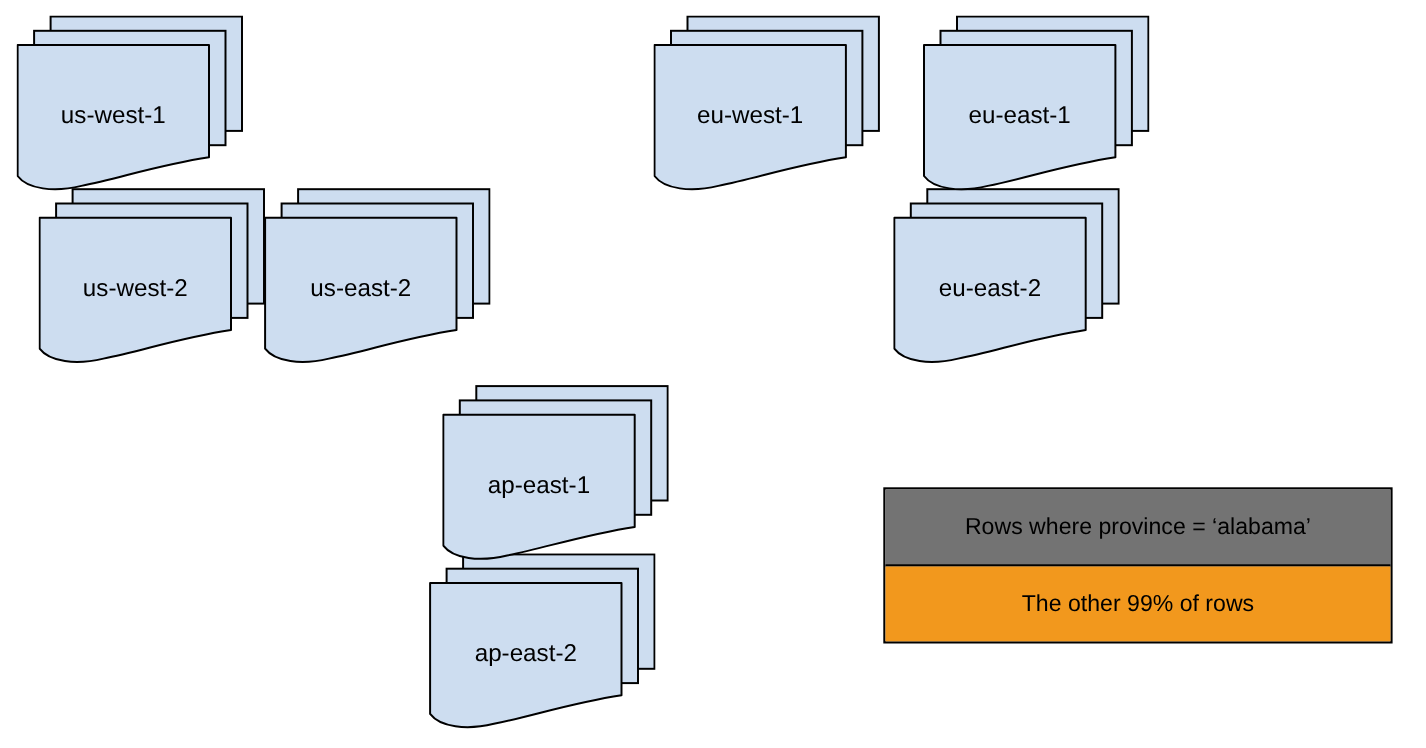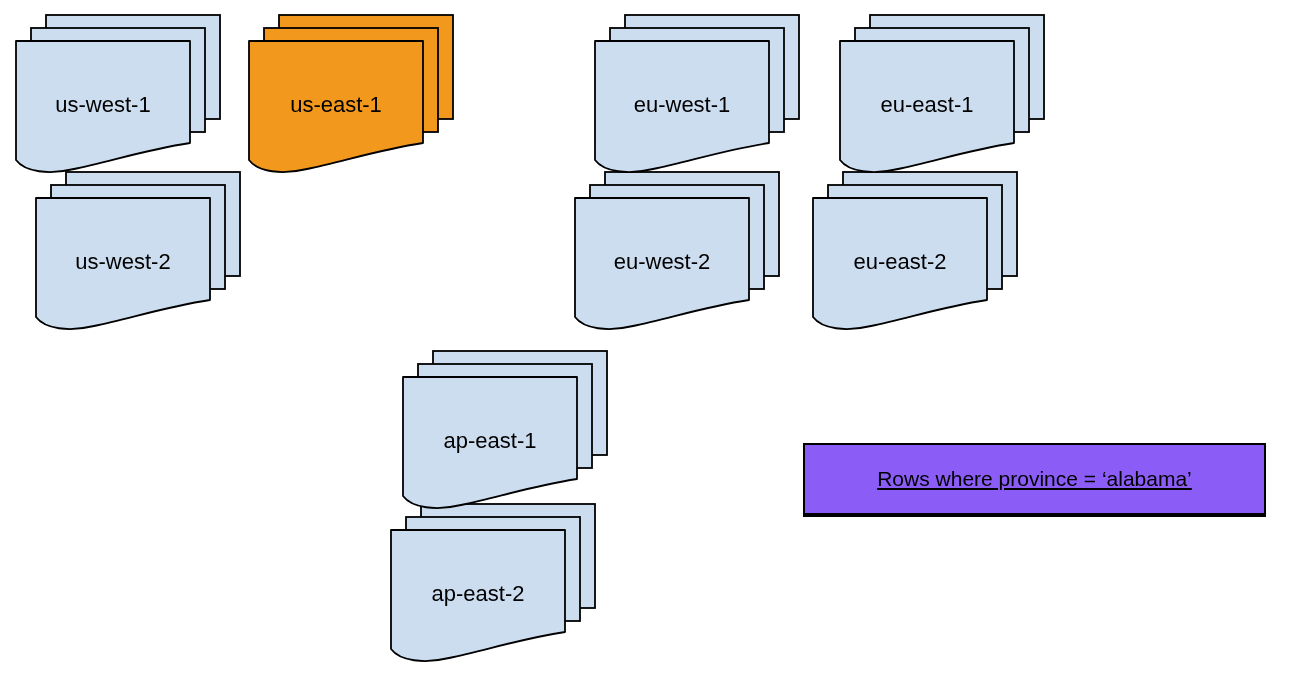--- a/index.html
+++ b/index.html
@@ -47,38 +47,33 @@
   .legend-row.first {
     border-bottom: 2px solid #000000;
   }
 </style>
 </head>
 <body style="background: rgb(255, 255, 255);">
 
 <div id="canvas">
 
   <div class="legend">
-    <div class="legend-row first" style="background: #8b5cf6; text-decoration: underline;">
+    <div class="legend-row first" style="background: #737373;">
       <span>Rows where province = ‘alabama’</span>
+    </div>
+    <div class="legend-row" style="background: rgb(242, 152, 29);">
+      <span>The other 99% of rows</span>
     </div>
   </div>
 <div class="stack" style="left: 15px; top: 14px; z-index: 100;">
     <svg viewBox="0 0 206 160" width="206" height="160">
       <rect class="page back-page" x="31" y="1" width="174" height="104" stroke="#000000" stroke-width="1.8" fill="#CDDDF0"></rect>
       <rect class="page middle-page" x="16" y="14" width="174" height="104" stroke="#000000" stroke-width="1.8" fill="#CDDDF0"></rect>
       <path class="page front-page" d="M 1 27 L 175 27 L 175 129 C 129 136 94 148 59 155 C 34 161 10 158 1 146 Z" stroke="#000000" stroke-width="1.8" stroke-linejoin="round" fill="#CDDDF0"></path>
       <text class="region-label" x="88" y="98" text-anchor="middle">us-west-1</text>
-    </svg>
-  </div>
-    <div class="stack" style="left: 248px; top: 14px; z-index: 99;">
-    <svg viewBox="0 0 206 160" width="206" height="160">
-      <rect class="page back-page" x="31" y="1" width="174" height="104" stroke="#000000" stroke-width="1.8" fill="#F2981D"></rect>
-      <rect class="page middle-page" x="16" y="14" width="174" height="104" stroke="#000000" stroke-width="1.8" fill="#F2981D"></rect>
-      <path class="page front-page" d="M 1 27 L 175 27 L 175 129 C 129 136 94 148 59 155 C 34 161 10 158 1 146 Z" stroke="#000000" stroke-width="1.8" stroke-linejoin="round" fill="#F2981D"></path>
-      <text class="region-label" x="88" y="98" text-anchor="middle">us-east-1</text>
     </svg>
   </div>
     <div class="stack" style="left: 574px; top: 14px; z-index: 98; padding-left: 20px;">
     <svg viewBox="0 0 206 160" width="206" height="160">
       <rect class="page back-page" x="31" y="1" width="174" height="104" stroke="#000000" stroke-width="1.8" fill="#CDDDF0"></rect>
       <rect class="page middle-page" x="16" y="14" width="174" height="104" stroke="#000000" stroke-width="1.8" fill="#CDDDF0"></rect>
       <path class="page front-page" d="M 1 27 L 175 27 L 175 129 C 129 136 94 148 59 155 C 34 161 10 158 1 146 Z" stroke="#000000" stroke-width="1.8" stroke-linejoin="round" fill="#CDDDF0"></path>
       <text class="region-label" x="88" y="98" text-anchor="middle">eu-west-1</text>
     </svg>
   </div>
@@ -91,26 +86,26 @@
     </svg>
   </div>
     <div class="stack" style="left: 35px; top: 171px; z-index: 96;">
     <svg viewBox="0 0 206 160" width="206" height="160">
       <rect class="page back-page" x="31" y="1" width="174" height="104" stroke="#000000" stroke-width="1.8" fill="#CDDDF0"></rect>
       <rect class="page middle-page" x="16" y="14" width="174" height="104" stroke="#000000" stroke-width="1.8" fill="#CDDDF0"></rect>
       <path class="page front-page" d="M 1 27 L 175 27 L 175 129 C 129 136 94 148 59 155 C 34 161 10 158 1 146 Z" stroke="#000000" stroke-width="1.8" stroke-linejoin="round" fill="#CDDDF0"></path>
       <text class="region-label" x="88" y="98" text-anchor="middle">us-west-2</text>
     </svg>
   </div>
-    <div class="stack" style="left: 574px; top: 171px; z-index: 94;">
+    <div class="stack" style="left: 240px; top: 171px; z-index: 95;">
     <svg viewBox="0 0 206 160" width="206" height="160">
       <rect class="page back-page" x="31" y="1" width="174" height="104" stroke="#000000" stroke-width="1.8" fill="#CDDDF0"></rect>
       <rect class="page middle-page" x="16" y="14" width="174" height="104" stroke="#000000" stroke-width="1.8" fill="#CDDDF0"></rect>
       <path class="page front-page" d="M 1 27 L 175 27 L 175 129 C 129 136 94 148 59 155 C 34 161 10 158 1 146 Z" stroke="#000000" stroke-width="1.8" stroke-linejoin="round" fill="#CDDDF0"></path>
-      <text class="region-label" x="88" y="98" text-anchor="middle">eu-west-2</text>
+      <text class="region-label" x="88" y="98" text-anchor="middle">us-east-2</text>
     </svg>
   </div>
     <div class="stack" style="left: 812px; top: 171px; z-index: 93;">
     <svg viewBox="0 0 206 160" width="206" height="160">
       <rect class="page back-page" x="31" y="1" width="174" height="104" stroke="#000000" stroke-width="1.8" fill="#CDDDF0"></rect>
       <rect class="page middle-page" x="16" y="14" width="174" height="104" stroke="#000000" stroke-width="1.8" fill="#CDDDF0"></rect>
       <path class="page front-page" d="M 1 27 L 175 27 L 175 129 C 129 136 94 148 59 155 C 34 161 10 158 1 146 Z" stroke="#000000" stroke-width="1.8" stroke-linejoin="round" fill="#CDDDF0"></path>
       <text class="region-label" x="88" y="98" text-anchor="middle">eu-east-2</text>
     </svg>
   </div>

